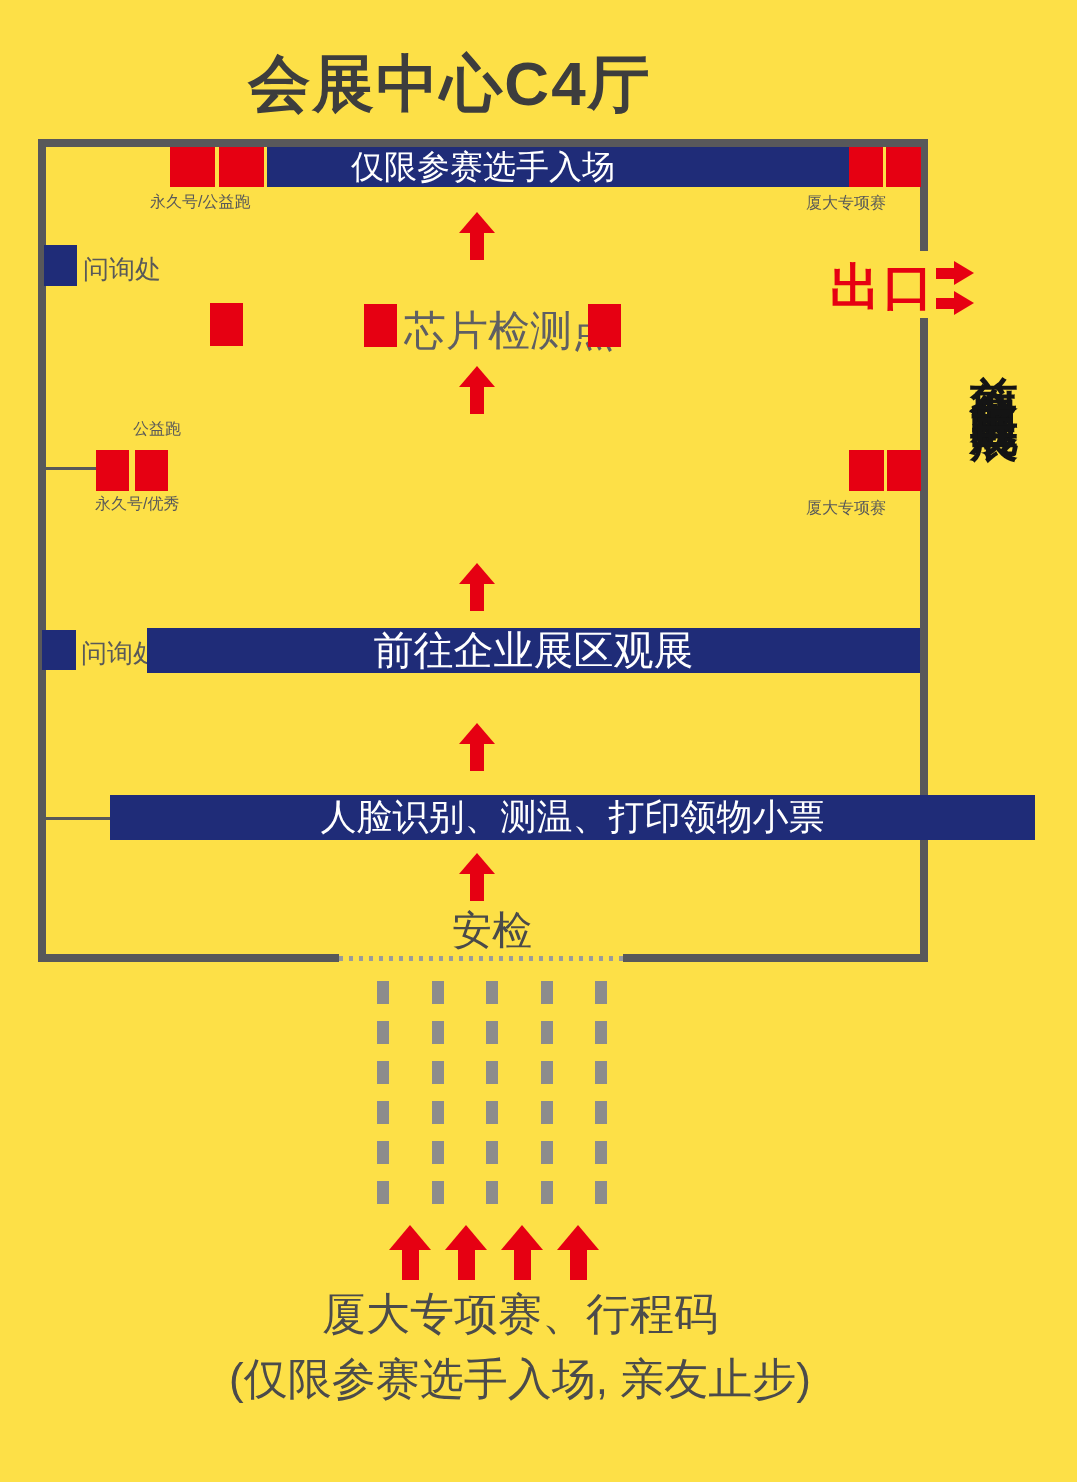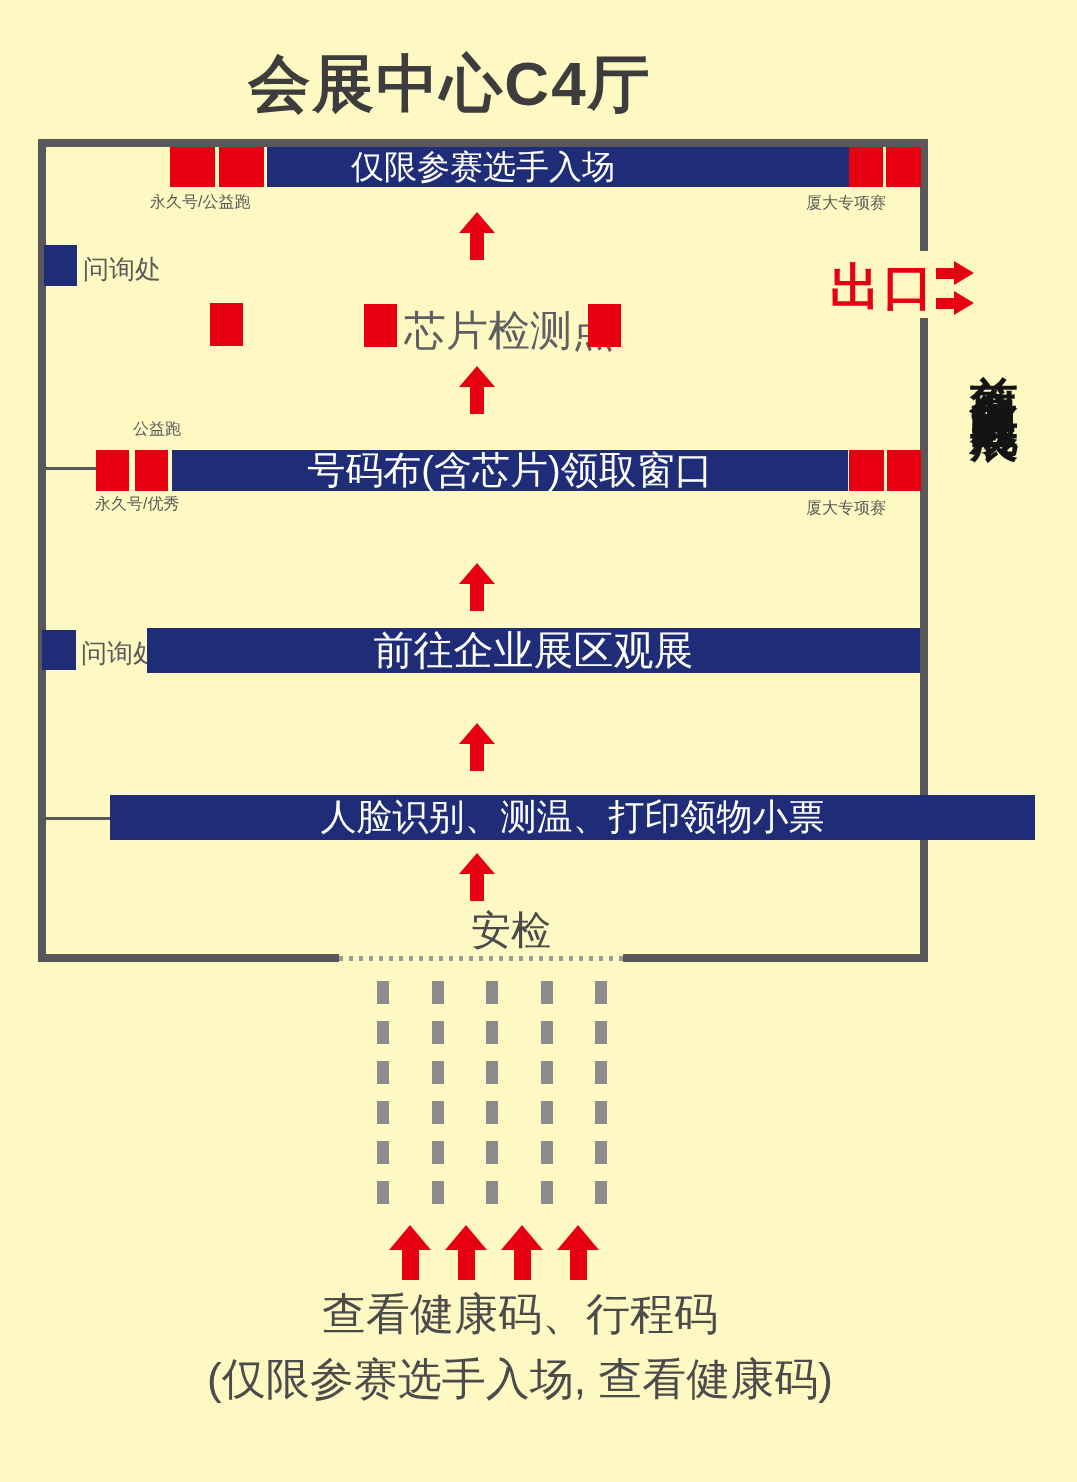--- a/index.html
+++ b/index.html
@@ -1,17 +1,17 @@
 <!DOCTYPE html>
 <html style="--navy: #1f2c78; --red: #e60012; --wall: #58585a; --label_gray: #595959; --text_dark: #4b4b4b;"><head>
 <meta charset="utf-8">
 <style>
   html,body{margin:0;padding:0;background:#ffffff;}
   .canvas{
-    position:relative;width:1077px;height:1482px;background:#fef9c3;
+    position:relative;width:1077px;height:1482px;background:#fde047;
     font-family:"Liberation Sans",sans-serif;overflow:hidden;
   }
   .title{
     position:absolute;left:450px;top:42px;transform:translateX(-50%);
     font-size:62px;font-weight:700;color:#3d3d3d;letter-spacing:2px;white-space:nowrap;margin:0;
   }
   .wall{position:absolute;background:var(--wall,#58585a);}
   .dotline{
     position:absolute;height:5px;
     background:repeating-linear-gradient(to right,#9b9b9b 0 4px,transparent 4px 10px);
@@ -105,23 +105,20 @@
 
   <div class="arrow-up" style="left:459px;top:366px;">
     <div class="head"></div>
     <div class="shaft"></div>
   </div>
 
   <div class="note" style="left:133px;top:419px;">公益跑</div>
   <div class="conn" style="left:46px;top:467px;width:50px;height:3px;"></div>
   <div class="redsq" style="left:96px;top:450px;width:33px;height:41px;"></div>
   <div class="redsq" style="left:135px;top:450px;width:33px;height:41px;"></div>
-  <div class="bar" style="left:172px;top:450px;width:676px;height:41px;font-size:38px;">
-    <span>号码布(含芯片)领取窗口</span>
-  </div>
   <div class="redsq" style="left:849px;top:450px;width:35px;height:41px;"></div>
   <div class="redsq" style="left:887px;top:450px;width:34px;height:41px;"></div>
   <div class="note" style="left:95px;top:494px;">永久号/优秀</div>
   <div class="note" style="left:806px;top:498px;">厦大专项赛</div>
 
   <div class="arrow-up" style="left:459px;top:563px;">
     <div class="head"></div>
     <div class="shaft"></div>
   </div>
 
@@ -139,21 +136,21 @@
   <div class="conn" style="left:46px;top:817px;width:64px;height:3px;"></div>
   <div class="bar" style="left:110px;top:795px;width:925px;height:45px;font-size:36px;">
     <span>人脸识别、测温、打印领物小票</span>
   </div>
 
   <div class="arrow-up" style="left:459px;top:853px;">
     <div class="head"></div>
     <div class="shaft"></div>
   </div>
 
-  <div class="security-label" style="left:492px;top:903px;margin-left:19px;">安检</div>
+  <div class="security-label" style="left:492px;top:903px;">安检</div>
 
   <div class="dash-col" style="left:377px;top:981px;"></div>
   <div class="dash-col" style="left:432px;top:981px;"></div>
   <div class="dash-col" style="left:486px;top:981px;"></div>
   <div class="dash-col" style="left:541px;top:981px;"></div>
   <div class="dash-col" style="left:595px;top:981px;"></div>
 
   <div class="arrow-up big" style="left:388px;top:1225px;">
     <div class="head"></div>
     <div class="shaft"></div>
@@ -164,16 +161,16 @@
   </div>
   <div class="arrow-up big" style="left:500px;top:1225px;">
     <div class="head"></div>
     <div class="shaft"></div>
   </div>
   <div class="arrow-up big" style="left:556px;top:1225px;">
     <div class="head"></div>
     <div class="shaft"></div>
   </div>
 
-  <div class="entrance-text" style="top:1285px;">查看健康码、行程码</div>
-  <div class="entrance-text" style="top:1350px;">(仅限参赛选手入场, 查看健康码)</div>
+  <div class="entrance-text" style="top:1285px;">厦大专项赛、行程码</div>
+  <div class="entrance-text" style="top:1350px;">(仅限参赛选手入场, 亲友止步)</div>
 
 </div>
 
 </body></html>

